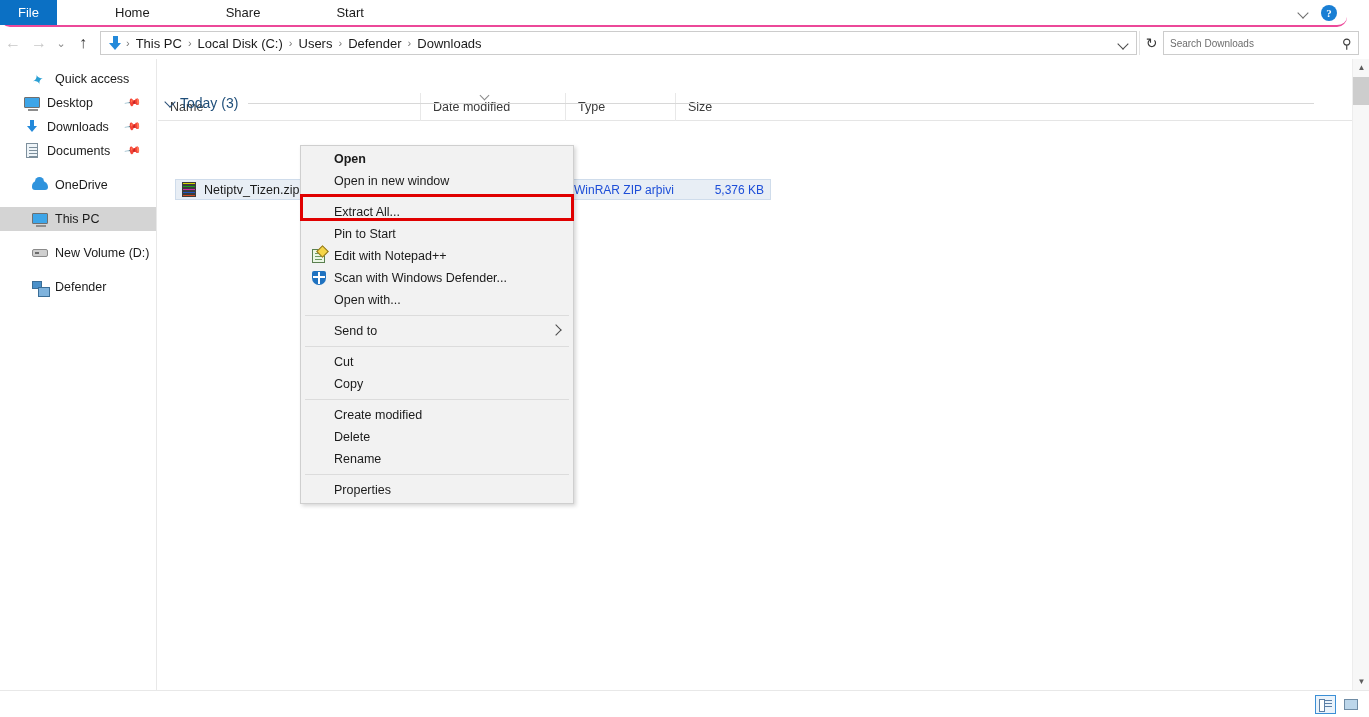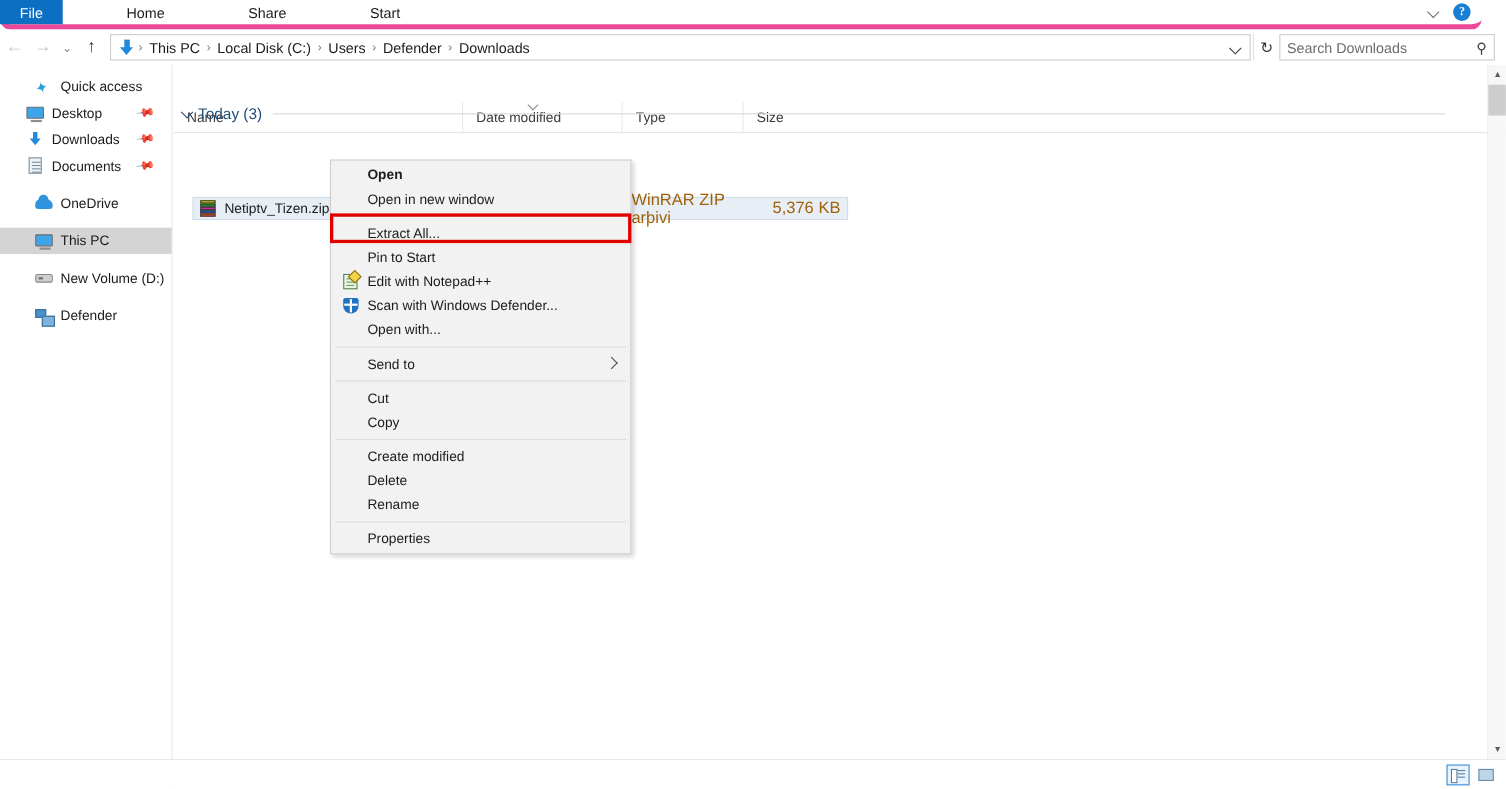--- a/index.html
+++ b/index.html
@@ -8,21 +8,21 @@
     font-family: "Liberation Sans", sans-serif;
     background: #ffffff;
     overflow: hidden;
     color: #000;
   }
   #app { position: relative; width: 1369px; height: 717px; background: #fff; }
 
   
   .ribbon {
     position: absolute; left: 0; top: 0; width: 1347px; height: 27px;
-    background: #ffffff; border-bottom: 5px solid #ec4899;
+    background: #ffffff; border-bottom: 2px solid #ec4899;
     display: flex; align-items: stretch; border-radius: 10px;
   }
   .tab-file {
     width: 57px; background: #0b70c4; color: #fff;
     display: flex; align-items: center; justify-content: center;
     font-size: 13px;
   }
   .tab {
     padding: 0 18px; display: flex; align-items: center;
     font-size: 13px; color: #1b1b1b; margin-left: 40px;
@@ -87,21 +87,21 @@
   }
   .refresh-btn {
     width: 24px; height: 24px; display:flex; align-items:center; justify-content:center;
     color: #3a3a3a; font-size: 14px; border-left: 1px solid #e3e3e3;
   }
   .searchbox {
     width: 196px; height: 24px; margin-right: 10px;
     border: 1px solid #cccccc; background: #fff;
     display: flex; align-items: center; padding: 0 6px;
   }
-  .searchbox .ph { font-size: 13px; color: #6d6d6d; flex: 1; }
+  .searchbox .ph { font-size: 10px; color: #6d6d6d; flex: 1; }
   .search-icon { font-size: 13px; color: #3a3a3a; transform: scaleX(-1); }
 
   
   .sidebar {
     position: absolute; left: 0; top: 59px; width: 157px; height: 658px;
     background: #ffffff; border-right: 1px solid #e8e8e8;
     padding-top: 8px;
   }
   .side-item {
     height: 24px; display: flex; align-items: center;
@@ -174,21 +174,21 @@
   .group-label { font-size: 14px; color: #1f4e79; white-space: nowrap; }
   .group-rule { flex:1; height:1px; background:#d8d8d8; margin-left: 10px; }
 
   .filerow {
     position: absolute; left: 17px; top: 120px; width: 596px; height: 21px;
     background: #e8eef5; border: 1px solid #cfdceb;
     display: flex; align-items: center;
   }
   .fname { display: flex; align-items: center; width: 253px; padding-left: 5px; }
   .fname .label { font-size: 12.5px; color: #1b1b1b; }
-  .fcell { font-size: 15px; color: #a16207; }
+  .fcell { font-size: 12px; color: #1d4ed8; }
   .zip-ico { width: 16px; height: 15px; position: relative; margin-right: 7px; flex: 0 0 auto;}
   .zip-ico i { position: absolute; left: 1px; display:block; width: 14px; height: 3px; border: 1px solid #3c3c3c;}
   .zip-ico i:nth-child(1){ top:0; background:#d2d200;}
   .zip-ico i:nth-child(2){ top:3px; background:#17a017;}
   .zip-ico i:nth-child(3){ top:6px; background:#cf2ba8;}
   .zip-ico i:nth-child(4){ top:9px; background:#1f57c4;}
   .zip-ico i:nth-child(5){ top:12px; background:#d24a1e;}
 
   
   .ctxmenu {

